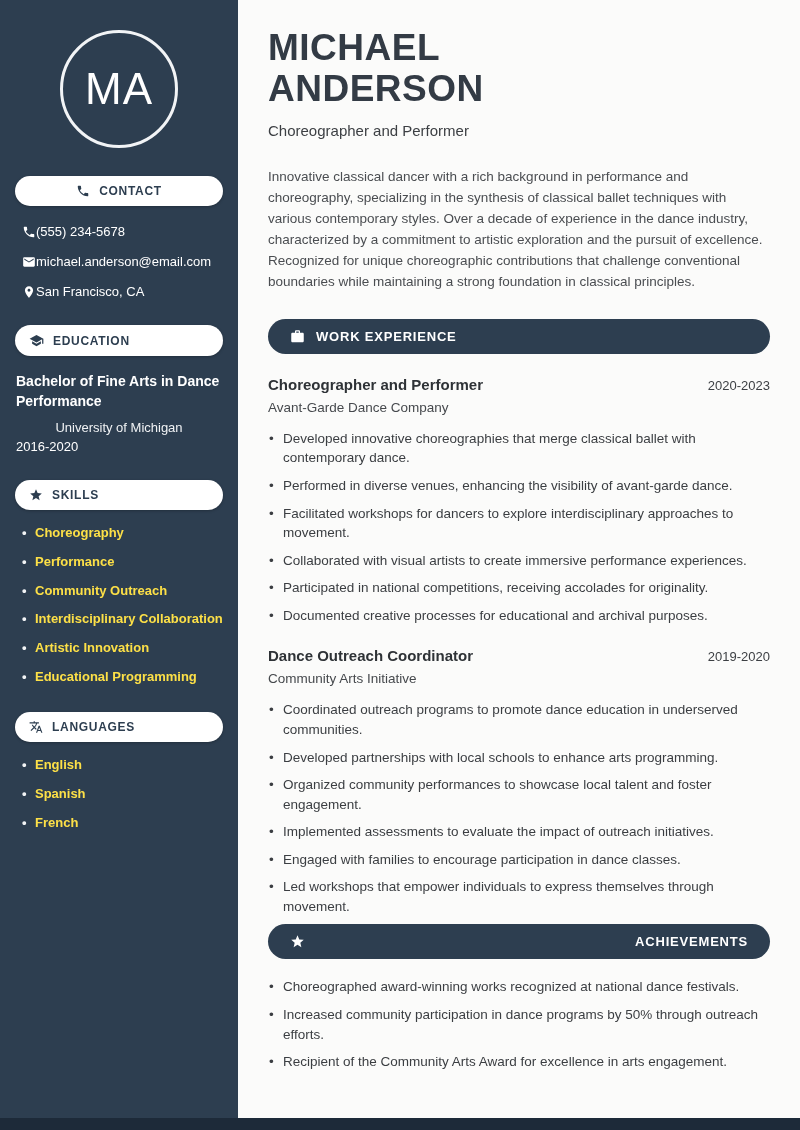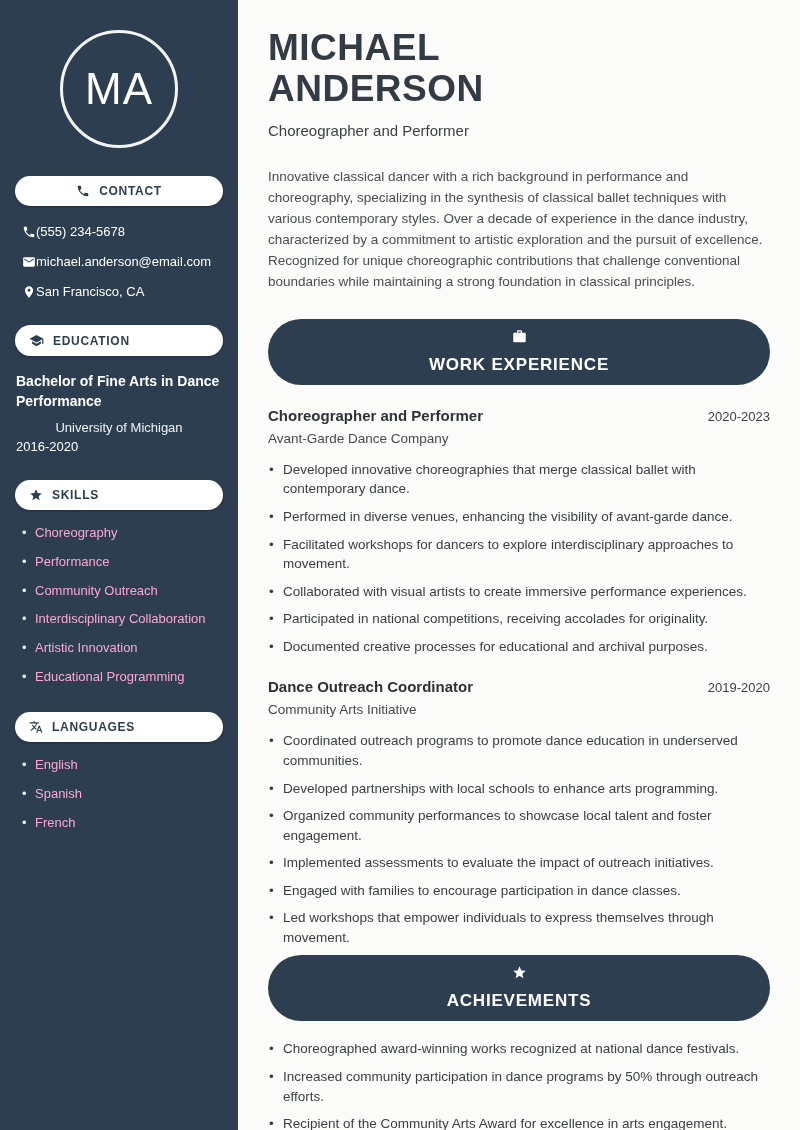--- a/index.html
+++ b/index.html
@@ -77,23 +77,24 @@
   .edu-years  { font-size: 13px; margin-top: 4px; color: #ffffff; }
   .side-list {
     list-style: none;
     margin: 15px 0 0 0;
     padding: 0 14px 0 22px;
   }
   .side-list li {
     position: relative;
     padding-left: 13px;
     font-size: 13px;
-    color: #f9a8d4;
+    color: #fde047;
     margin-bottom: 12px;
     line-height: 1.3;
+    font-weight: bold;
   }
   .side-list li::before {
     content: "•";
     position: absolute;
     left: 0;
     top: 0;
     color: #f2f4f6;
   }
   
   .main {
@@ -110,27 +111,26 @@
     color: #4a4d51;
   }
   .section-pill {
     display: flex;
     align-items: center;
     gap: 11px;
     background: #2d3e50;
     color: #ffffff;
     border-radius: 999px;
     padding: 10px 22px;
-    font-size: 17px;
+    font-size: 13px;
     font-weight: bold;
     letter-spacing: 0.8px;
     margin-top: 26px;
-    flex-direction: column;
-  }
-  .section-pill.tight { margin-top: 4px; }
+  }
+  .section-pill.tight { margin-top: 4px; justify-content: space-between; }
   .job { margin-top: 22px; }
   .job-header { display: flex; justify-content: space-between; align-items: baseline; }
   .job-role { font-size: 15px; font-weight: bold; color: #2e3236; }
   .job-dates { font-size: 13px; color: #3c3f43; }
   .job-company { margin-top: 7px; font-size: 13.5px; color: #46494d; }
   .bullets {
     list-style: none;
     margin: 14px 0 0 0;
     padding: 0;
   }

